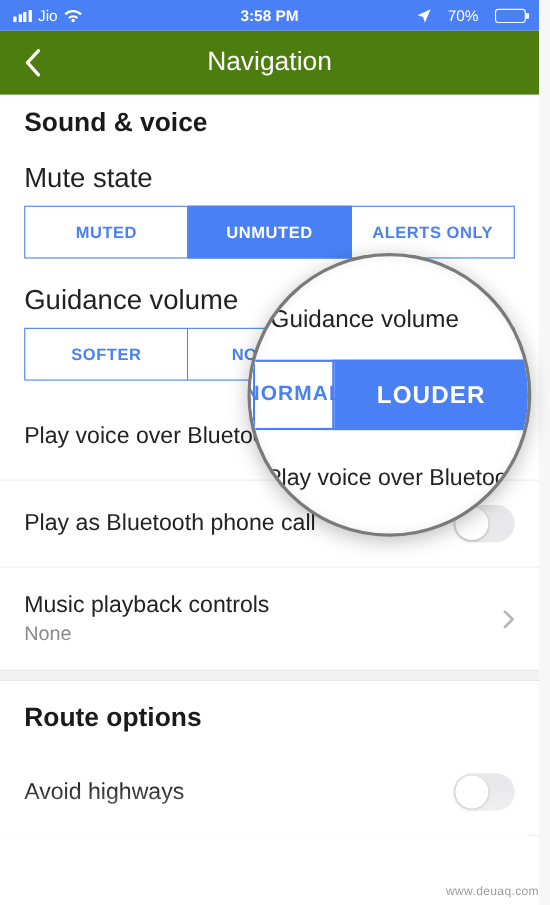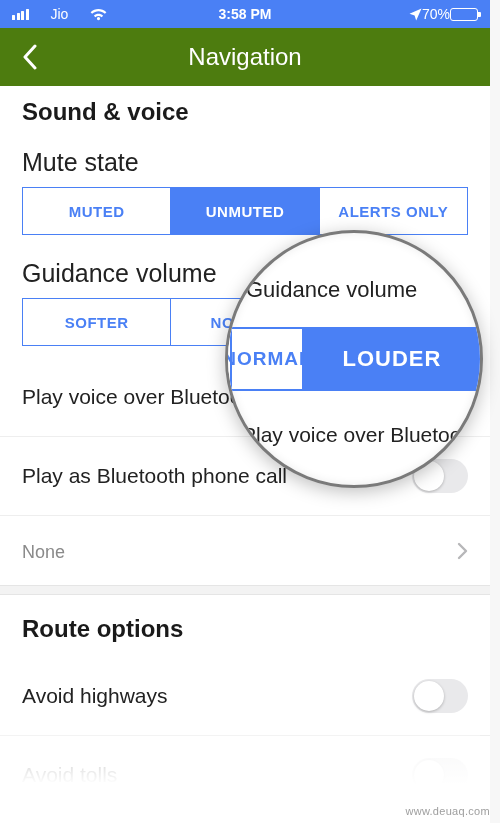--- a/index.html
+++ b/index.html
@@ -22,23 +22,23 @@
   .status-bar {
     height: 28px;
     background: #4a80f5;
     color: #fff;
     display: flex;
     align-items: center;
     padding: 0 12px;
     font-size: 14px;
     font-weight: 500;
   }
-  .status-left { display: flex; align-items: center; gap: 22px; flex: 1; }
+  .status-left { display: flex; align-items: center; gap: 6px; flex: 1; }
   .status-center { flex: 1; text-align: center; font-weight: 600; }
-  .status-right { flex: 1; display: flex; align-items: center; justify-content: flex-end; gap: 0; }
+  .status-right { flex: 1; display: flex; align-items: center; justify-content: flex-end; gap: 15px; }
   .signal-bars { display: inline-flex; align-items: flex-end; gap: 1.5px; }
   .signal-bars span { width: 3px; background: #fff; border-radius: 0.5px; }
   .signal-bars span:nth-child(1){height:5px} .signal-bars span:nth-child(2){height:7px}
   .signal-bars span:nth-child(3){height:9px} .signal-bars span:nth-child(4){height:11px}
   .wifi-icon svg, .loc-icon svg { display:block; }
   .battery {
     width: 28px; height: 13px; border: 1.5px solid #fff; border-radius: 3px;
     position: relative; display: inline-block;
   }
   .battery::after {
@@ -228,20 +228,21 @@
     <div class="row">
       <span>Play as Bluetooth phone call</span>
       <span class="toggle">
           <span class="knob"></span>
         </span>
     </div>
     <div class="divider"></div>
 
     <div class="row">
       <span class="row-col">
+        <span>Music playback controls</span>
         <span class="sub">None</span>
       </span>
       <span class="chevron-right">
         <svg width="11" height="18" viewBox="0 0 11 18">
             <path fill="none" stroke="#b7b7b9" stroke-width="2.4" stroke-linecap="round" stroke-linejoin="round" d="m2 2 7 7-7 7"></path>
           </svg>
       </span>
     </div>
 
     <div style="height:10px;background:#f3f3f3;border-top:1px solid #e5e5e5;border-bottom:1px solid #e5e5e5"></div>

